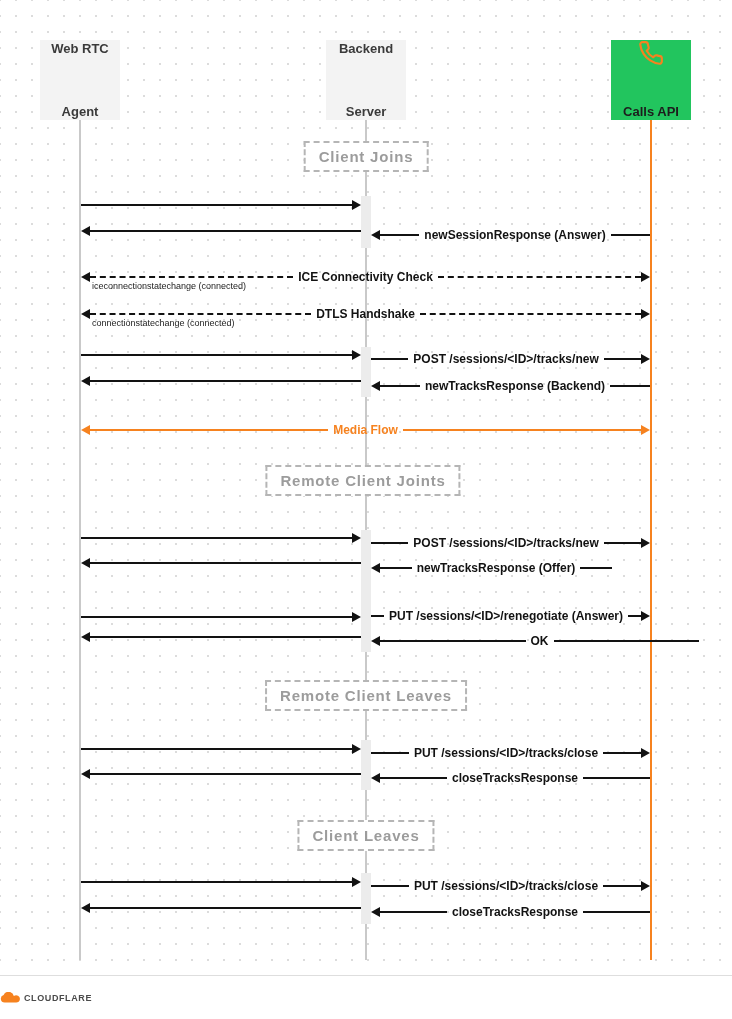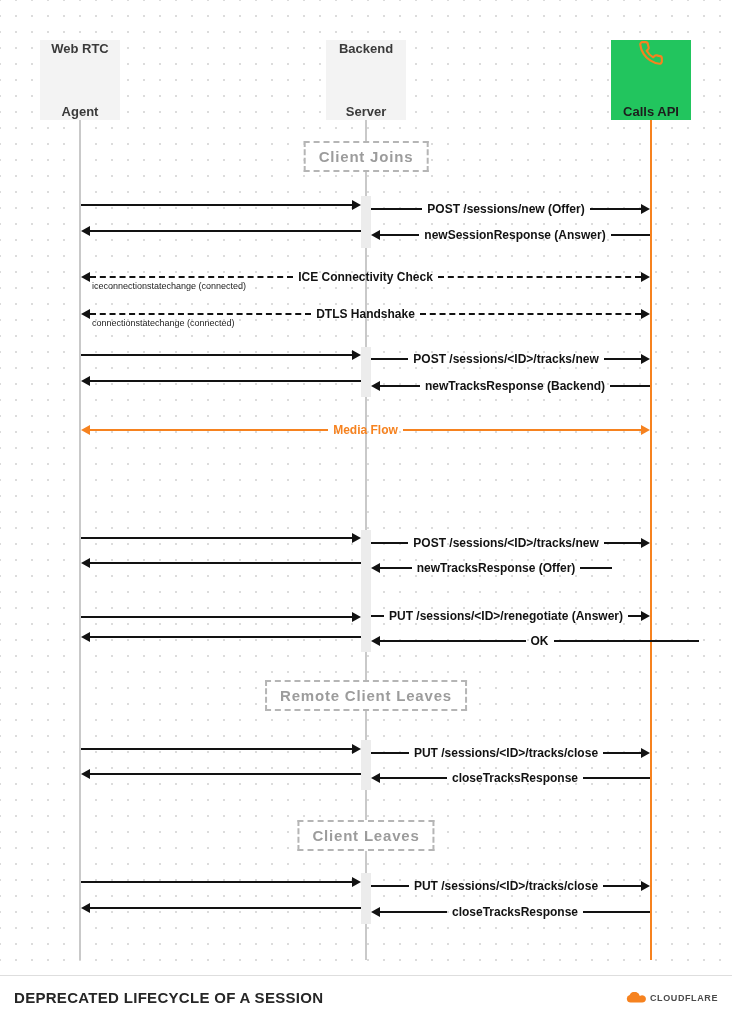--- a/index.html
+++ b/index.html
@@ -79,26 +79,20 @@
     </span>
     <div>Calls API</div>
   </div>
 
   <div class="sect" style="left:366px;top:141px">Client Joins</div>
 
   <div class="seg" style="left:81px;top:198px;width:280px">
       <i class="ln"></i>
       <i class="ah r"></i>
     </div>
-  <div class="seg" style="left:371px;top:202px;width:279px">
-      <i class="ln"></i>
-      <span class="lbl">POST /sessions/new (Offer)</span>
-      <i class="ln"></i>
-      <i class="ah r"></i>
-    </div>
 
   <div class="seg" style="left:81px;top:224px;width:280px">
       <i class="ah l"></i>
       <i class="ln"></i>
     </div>
   <div class="seg" style="left:371px;top:228px;width:279px">
       <i class="ah l"></i>
       <i class="ln"></i>
       <span class="lbl">newSessionResponse (Answer)</span>
       <i class="ln"></i>
@@ -145,20 +139,21 @@
     </div>
 
   <div class="seg orange" style="left:81px;top:423px;width:569px">
       <i class="ah l"></i>
       <i class="ln"></i>
       <span class="lbl">Media Flow</span>
       <i class="ln"></i>
       <i class="ah r"></i>
     </div>
 
+  <div class="sect" style="left:363px;top:465px">Remote Client Joints</div>
 
   <div class="seg" style="left:81px;top:531px;width:280px">
       <i class="ln"></i>
       <i class="ah r"></i>
     </div>
   <div class="seg" style="left:371px;top:536px;width:279px">
       <i class="ln"></i>
       <span class="lbl">POST /sessions/&lt;ID&gt;/tracks/new</span>
       <i class="ln"></i>
       <i class="ah r"></i>
@@ -239,21 +234,20 @@
       <i class="ln"></i>
     </div>
   <div class="seg" style="left:371px;top:905px;width:279px">
       <i class="ah l"></i>
       <i class="ln"></i>
       <span class="lbl">closeTracksResponse</span>
       <i class="ln"></i>
     </div>
 
   <div class="footer">
-    <div class="ftitle">DEPRECATED LIFECYCLE OF A SESSION</div>
     <div class="brand">
       <svg width="20" height="12" viewBox="0 0 26 14">
           <path fill="#f6821f" d="M21 13H6a5 5 0 0 1-1.3-9.8A7 7 0 0 1 18 4.5 4.8 4.8 0 0 1 25.8 9c-.2 2.3-2.3 4-4.8 4z"></path>
         </svg>
       <span class="btext">CLOUDFLARE</span>
     </div>
   </div>
 
 </div>
 

